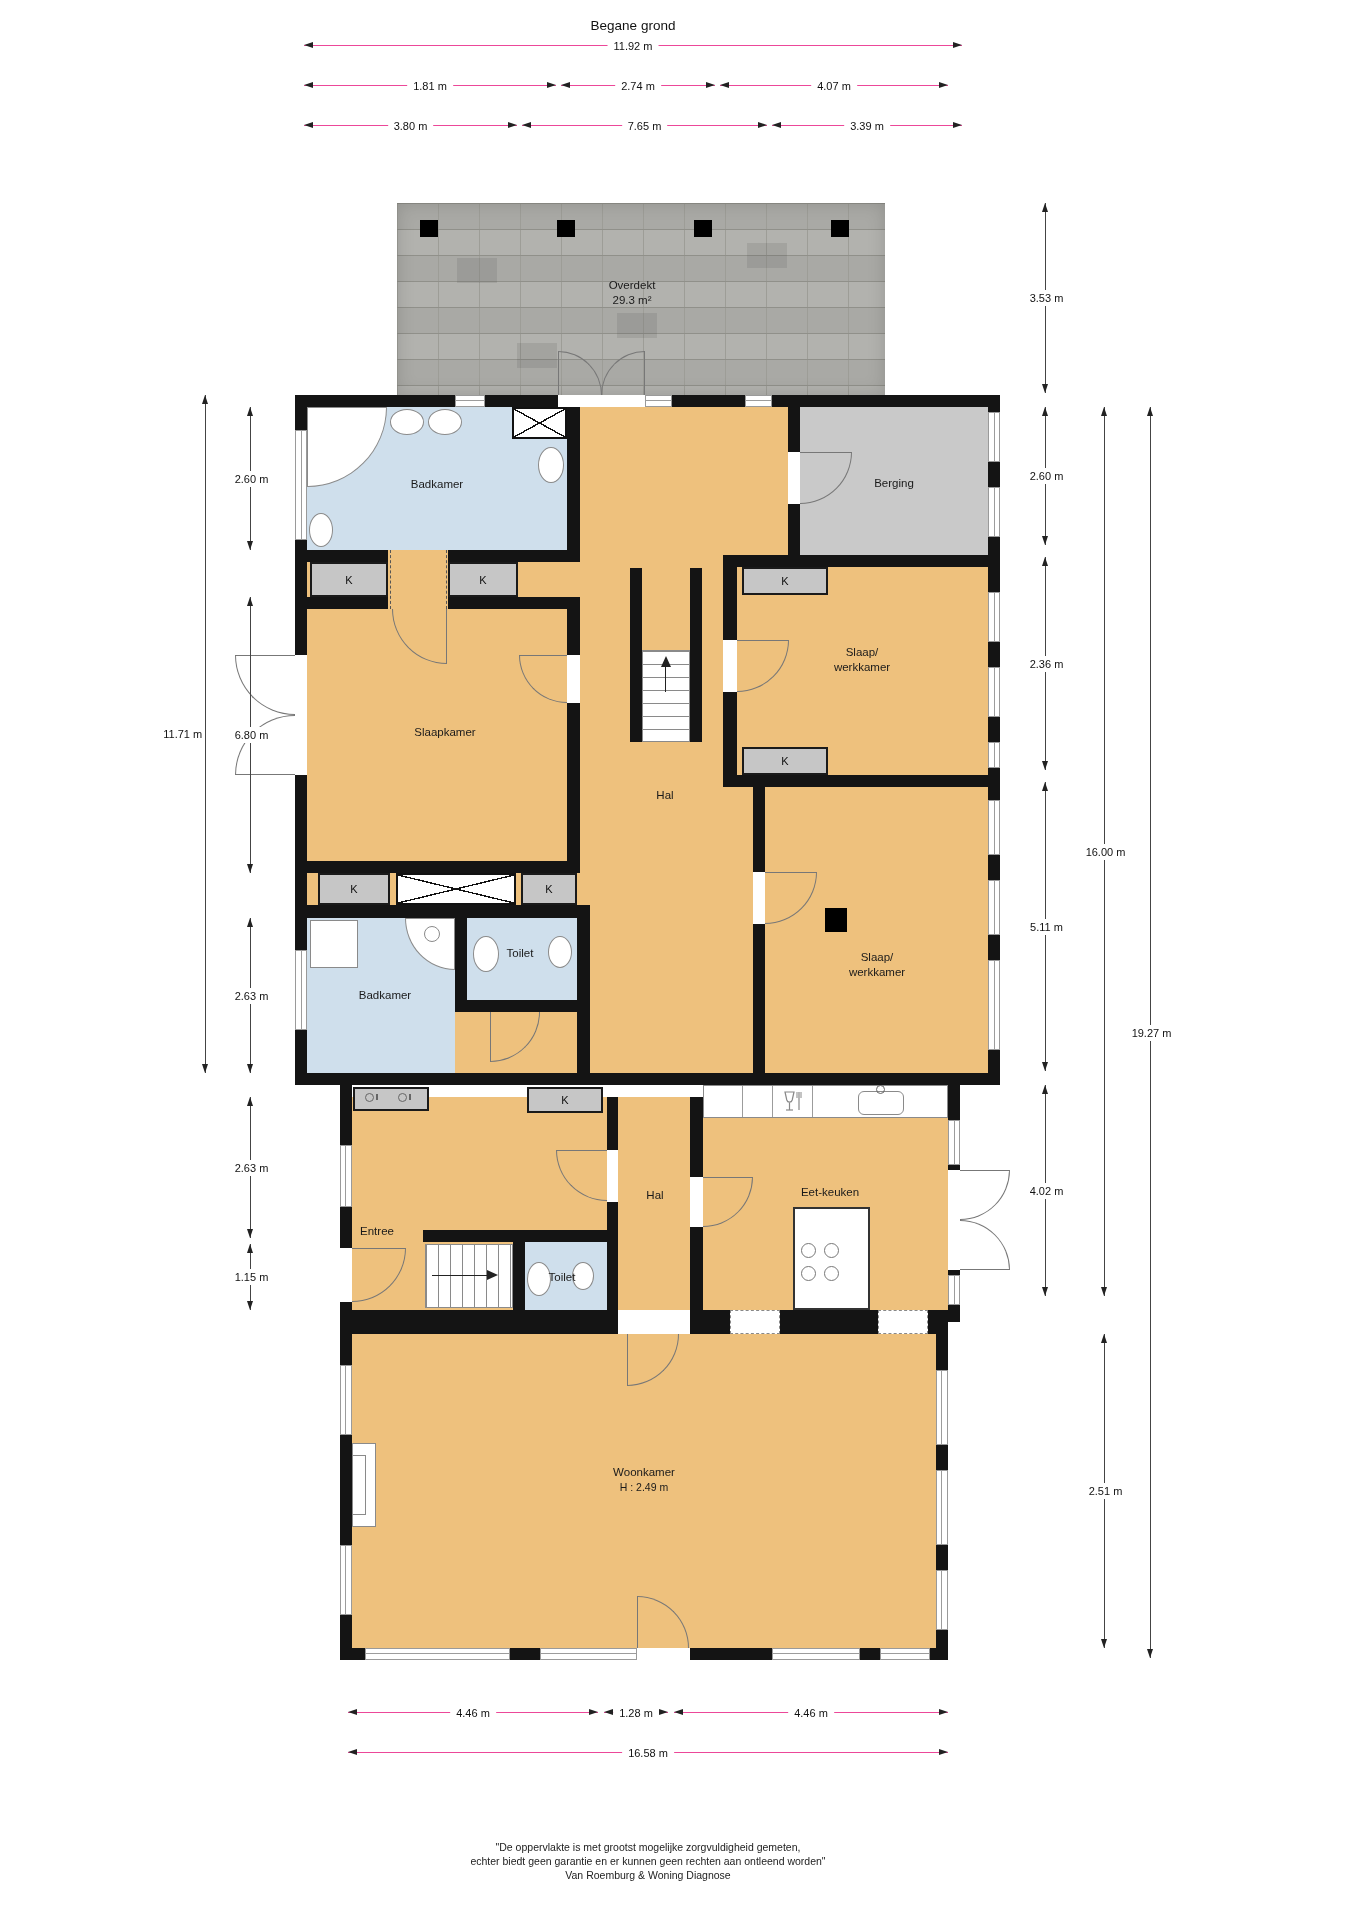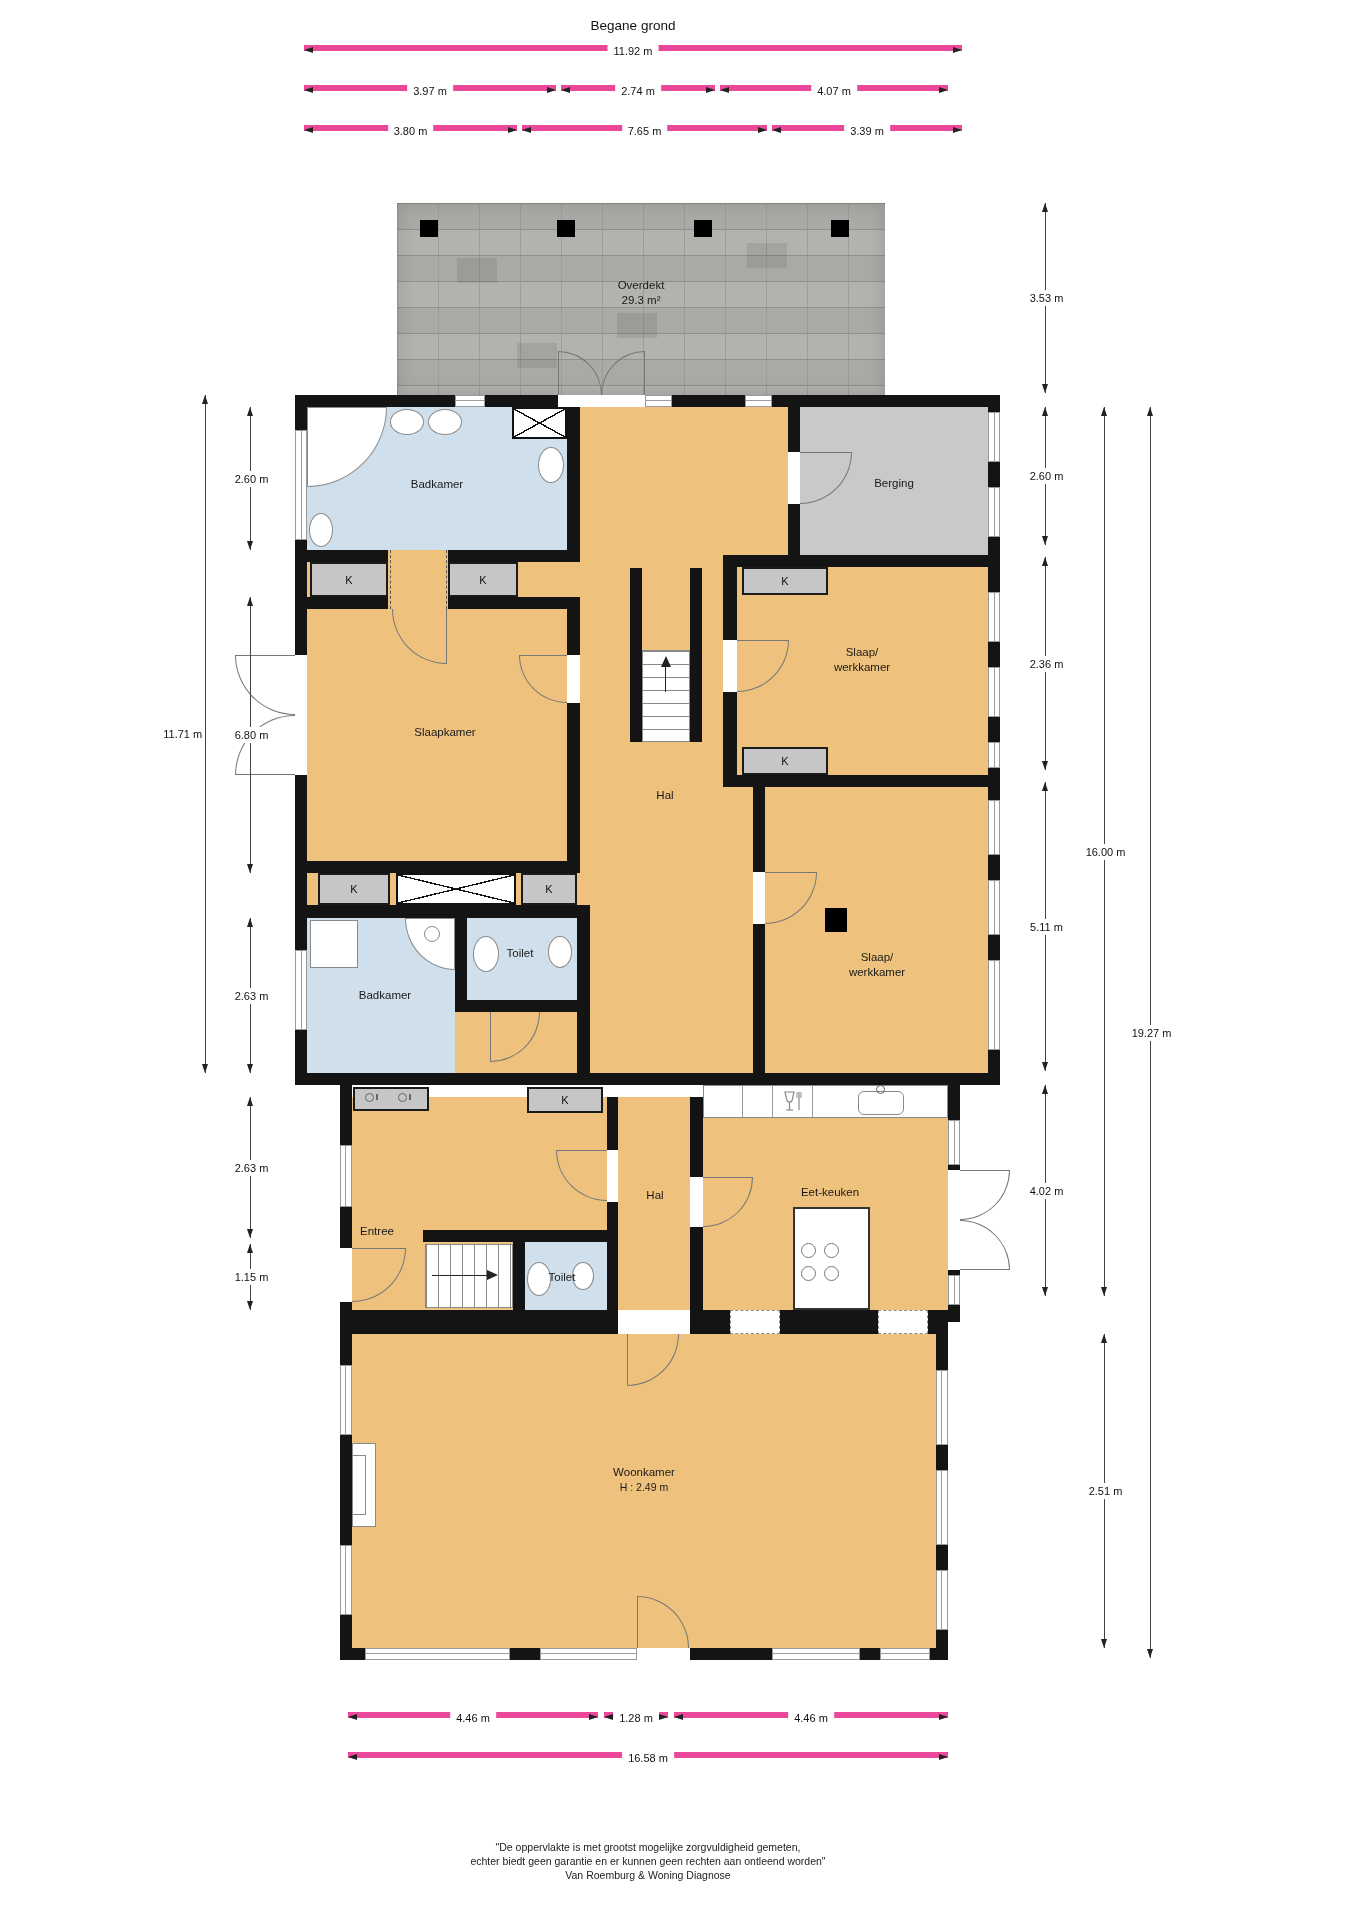--- a/index.html
+++ b/index.html
@@ -28,21 +28,21 @@
   
   .arc{position:absolute;box-sizing:border-box}
   .a-br{border-right:1px solid #777;border-bottom:1px solid #777;border-bottom-right-radius:100%}
   .a-bl{border-left:1px solid #777;border-bottom:1px solid #777;border-bottom-left-radius:100%}
   .a-tr{border-right:1px solid #777;border-top:1px solid #777;border-top-right-radius:100%}
   .a-tl{border-left:1px solid #777;border-top:1px solid #777;border-top-left-radius:100%}
   .leaf-t{border-top:1px solid #777}.leaf-b{border-bottom:1px solid #777}
   .leaf-l{border-left:1px solid #777}.leaf-r{border-right:1px solid #777}
   .dash{position:absolute;border-left:1.5px dashed #555;width:0}
   
-  .dimh{position:absolute;border-top:6px solid #ec4899;height:0}
+  .dimh{position:absolute;border-top:1px solid #ec4899;height:0}
   .dimh::before{content:"";position:absolute;left:0;top:-4px;border-style:solid;border-width:3.5px 9px 3.5px 0;border-color:transparent #222 transparent transparent}
   .dimh::after{content:"";position:absolute;right:0;top:-4px;border-style:solid;border-width:3.5px 0 3.5px 9px;border-color:transparent transparent transparent #222}
   .dimh>span{position:absolute;left:50%;top:0;transform:translate(-50%,-50%);background:#fff;padding:0 6px;font-size:11px;white-space:nowrap}
   .dimv{position:absolute;border-left:1px solid #444;width:0}
   .dimv::before{content:"";position:absolute;top:0;left:-4px;border-style:solid;border-width:0 3.5px 9px 3.5px;border-color:transparent transparent #222 transparent}
   .dimv::after{content:"";position:absolute;bottom:0;left:-4px;border-style:solid;border-width:9px 3.5px 0 3.5px;border-color:#222 transparent transparent transparent}
   .dimv>span{position:absolute;top:50%;left:.5px;transform:translate(-50%,-50%);background:#fff;padding:2px 3px;font-size:11px;white-space:nowrap}
   .dimv.off>span{transform:translate(-103%,-50%)}
   
   .roof{position:absolute;background-color:#b2b2ae;
@@ -74,21 +74,21 @@
 <body>
 
 <div id="plan">
 
   <div class="title" style="left:633px;top:18px">Begane grond</div>
 
   <div class="dimh" style="left:304px;top:45px;width:658px">
       <span>11.92 m</span>
     </div>
   <div class="dimh" style="left:304px;top:85px;width:252px">
-      <span>3.97 m</span>
+      <span>1.81 m</span>
     </div>
   <div class="dimh" style="left:561px;top:85px;width:154px">
       <span>2.74 m</span>
     </div>
   <div class="dimh" style="left:720px;top:85px;width:228px">
       <span>4.07 m</span>
     </div>
   <div class="dimh" style="left:304px;top:125px;width:213px">
       <span>3.80 m</span>
     </div>
@@ -101,21 +101,21 @@
 
   <div class="roof" style="left:397px;top:203px;width:488px;height:192px">
     <div class="dtile" style="left:60px;top:55px;width:40px;height:25px"></div>
     <div class="dtile" style="left:220px;top:110px;width:40px;height:25px"></div>
     <div class="dtile" style="left:350px;top:40px;width:40px;height:25px"></div>
     <div class="dtile" style="left:120px;top:140px;width:40px;height:25px"></div>
     <div class="post" style="left:23px;top:17px"></div>
     <div class="post" style="left:160px;top:17px"></div>
     <div class="post" style="left:297px;top:17px"></div>
     <div class="post" style="left:434px;top:17px"></div>
-    <div class="rl" style="left:244px;top:90px">
+    <div class="rl" style="left:235px;top:90px">
       <span>Overdekt</span>
       <span>29.3 m²</span>
     </div>
   </div>
 
   <div class="room floor" style="left:307px;top:407px;width:681px;height:666px"></div>
   <div class="room wet" style="left:307px;top:407px;width:260px;height:143px"></div>
   <div class="room store" style="left:800px;top:407px;width:188px;height:148px"></div>
   <div class="room wet" style="left:307px;top:918px;width:148px;height:155px"></div>
   <div class="room wet" style="left:467px;top:918px;width:110px;height:82px"></div>

